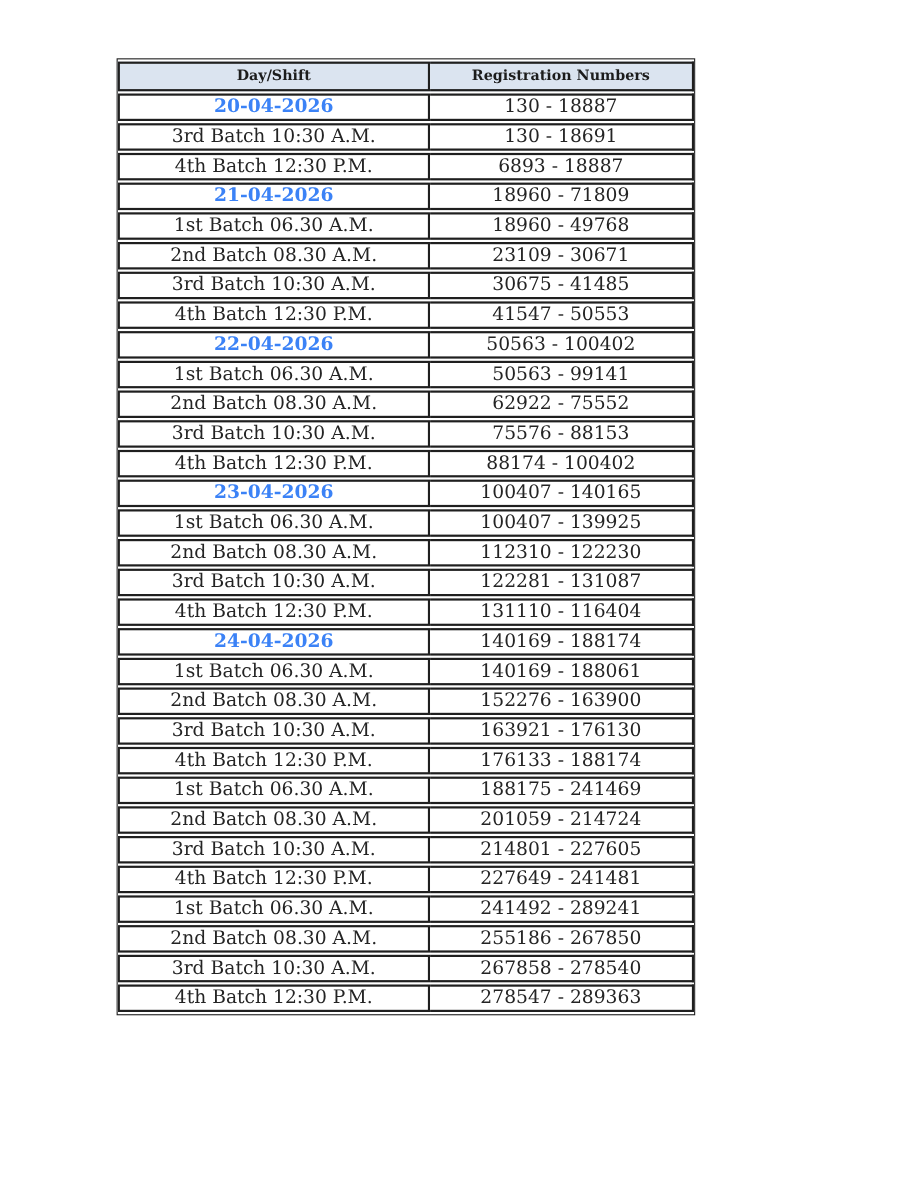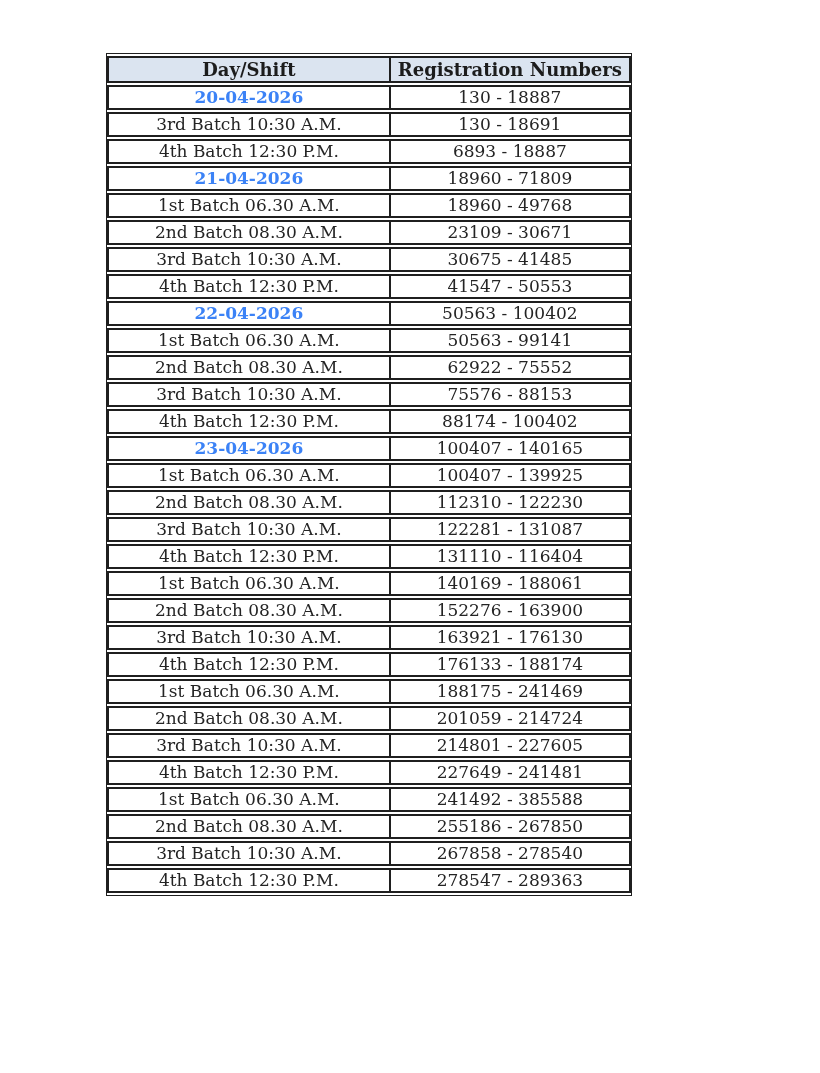--- a/index.html
+++ b/index.html
@@ -37,21 +37,21 @@
   table.schedule td {
     border: 2px solid #1f1f1f;
     text-align: center;
     vertical-align: middle;
     padding: 0;
     overflow: hidden;
     white-space: nowrap;
   }
   table.schedule th {
     height: 23px;
-    font-size: 18px;
+    font-size: 13px;
     font-weight: bold;
     background: #dbe4f0;
     color: #1c1c1c;
   }
   table.schedule td {
     height: 21px;
     font-size: 17px;
     line-height: 21px;
     background: #ffffff;
   }
@@ -140,20 +140,24 @@
             <td class="col-reg">112310 - 122230</td>
           </tr>
           <tr>
             <td class="col-day">3rd Batch 10:30 A.M.</td>
             <td class="col-reg">122281 - 131087</td>
           </tr>
           <tr>
             <td class="col-day">4th Batch 12:30 P.M.</td>
             <td class="col-reg">131110 - 116404</td>
           </tr>
+          <tr class="date-row">
+            <td class="col-day">24-04-2026</td>
+            <td class="col-reg">140169 - 188174</td>
+          </tr>
           <tr>
             <td class="col-day">1st Batch 06.30 A.M.</td>
             <td class="col-reg">140169 - 188061</td>
           </tr>
           <tr>
             <td class="col-day">2nd Batch 08.30 A.M.</td>
             <td class="col-reg">152276 - 163900</td>
           </tr>
           <tr>
             <td class="col-day">3rd Batch 10:30 A.M.</td>
@@ -174,21 +178,21 @@
           <tr>
             <td class="col-day">3rd Batch 10:30 A.M.</td>
             <td class="col-reg">214801 - 227605</td>
           </tr>
           <tr>
             <td class="col-day">4th Batch 12:30 P.M.</td>
             <td class="col-reg">227649 - 241481</td>
           </tr>
           <tr>
             <td class="col-day">1st Batch 06.30 A.M.</td>
-            <td class="col-reg">241492 - 385588</td>
+            <td class="col-reg">241492 - 289241</td>
           </tr>
           <tr>
             <td class="col-day">2nd Batch 08.30 A.M.</td>
             <td class="col-reg">255186 - 267850</td>
           </tr>
           <tr>
             <td class="col-day">3rd Batch 10:30 A.M.</td>
             <td class="col-reg">267858 - 278540</td>
           </tr>
           <tr>

